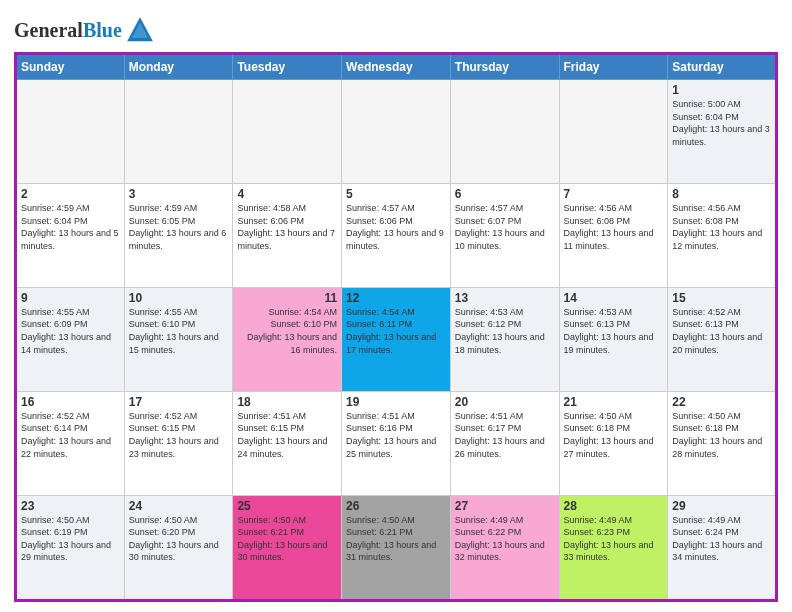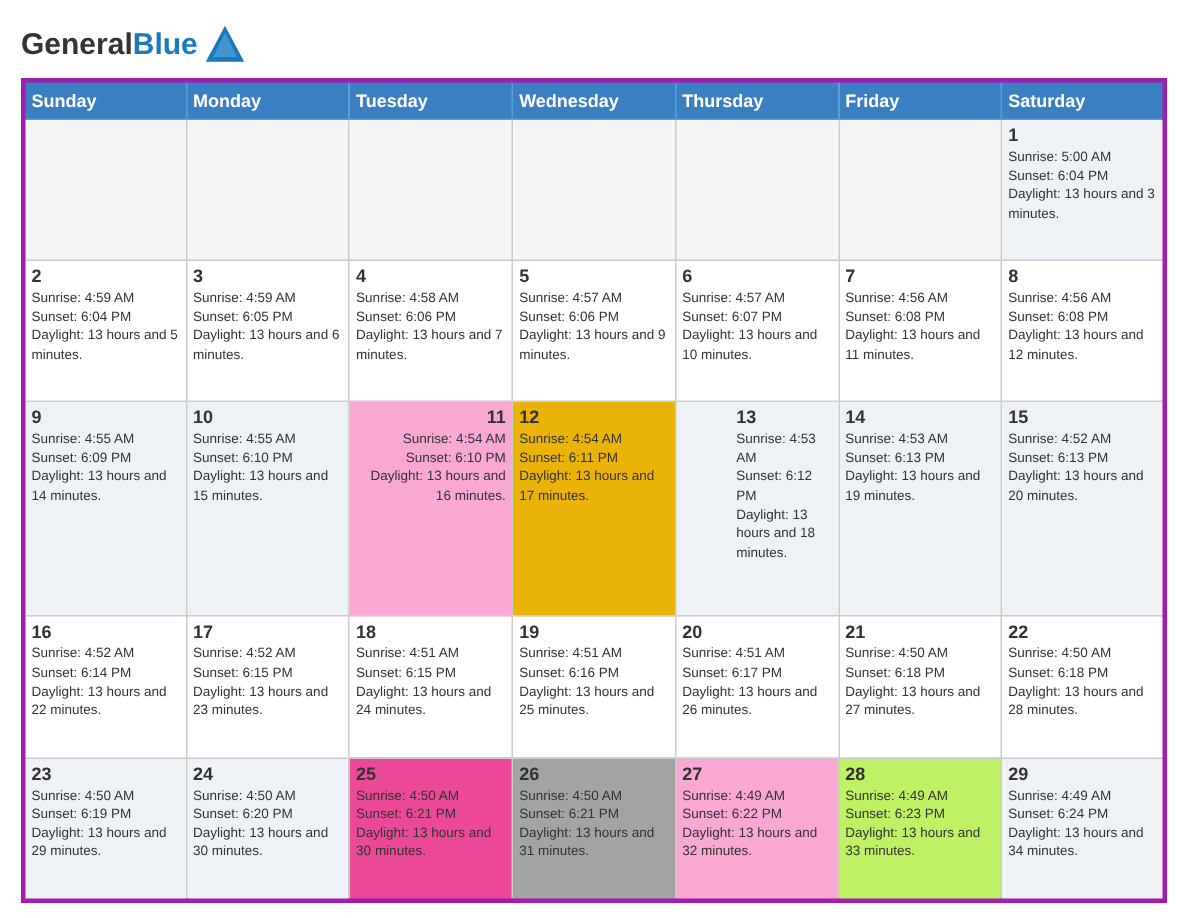--- a/index.html
+++ b/index.html
@@ -82,21 +82,21 @@
       line-height: 1.4;
     }
   </style>
 </head>
 <body>
 
 <div class="page">
   <div class="header">
     <div class="logo">
   <div>
-    <div style="display:flex;align-items:center;gap:2px;">
+    <div style="display:flex;align-items:center;gap:2px;font-family:Liberation Serif, serif;">
       <span style="font-size:20px;font-weight:bold;color:#333;">General<span style="color:#1a7abf;">Blue</span></span>
       <svg width="32" height="32" viewBox="0 0 40 40">
         <polygon points="20,4 36,34 4,34" fill="#1a7abf"></polygon>
         <polygon points="20,10 30,30 10,30" fill="#6ab0e0" opacity="0.5"></polygon>
       </svg>
     </div>
   </div>
 </div>
     <div class="title-block">
       <div class="month-title"></div>
@@ -187,27 +187,27 @@
             <div class="day-info" style="white-space: pre-line;">Sunrise: 4:55 AM
 Sunset: 6:10 PM
 Daylight: 13 hours and 15 minutes.</div>
           </td>
           <td style="background: #f9a8d4; text-align: right;">
             <span class="day-number">11</span>
             <div class="day-info" style="white-space: pre-line;">Sunrise: 4:54 AM
 Sunset: 6:10 PM
 Daylight: 13 hours and 16 minutes.</div>
           </td>
-          <td style="background: #eab308;">
+          <td style="background: #0ea5e9;">
             <span class="day-number">12</span>
             <div class="day-info" style="white-space: pre-line;">Sunrise: 4:54 AM
 Sunset: 6:11 PM
 Daylight: 13 hours and 17 minutes.</div>
           </td>
-          <td style="background: rgb(238, 242, 247); padding-left: 40px;">
+          <td style="background: rgb(238, 242, 247);">
             <span class="day-number">13</span>
             <div class="day-info" style="white-space: pre-line;">Sunrise: 4:53 AM
 Sunset: 6:12 PM
 Daylight: 13 hours and 18 minutes.</div>
           </td>
           <td style="background: rgb(238, 242, 247);">
             <span class="day-number">14</span>
             <div class="day-info" style="white-space: pre-line;">Sunrise: 4:53 AM
 Sunset: 6:13 PM
 Daylight: 13 hours and 19 minutes.</div>

